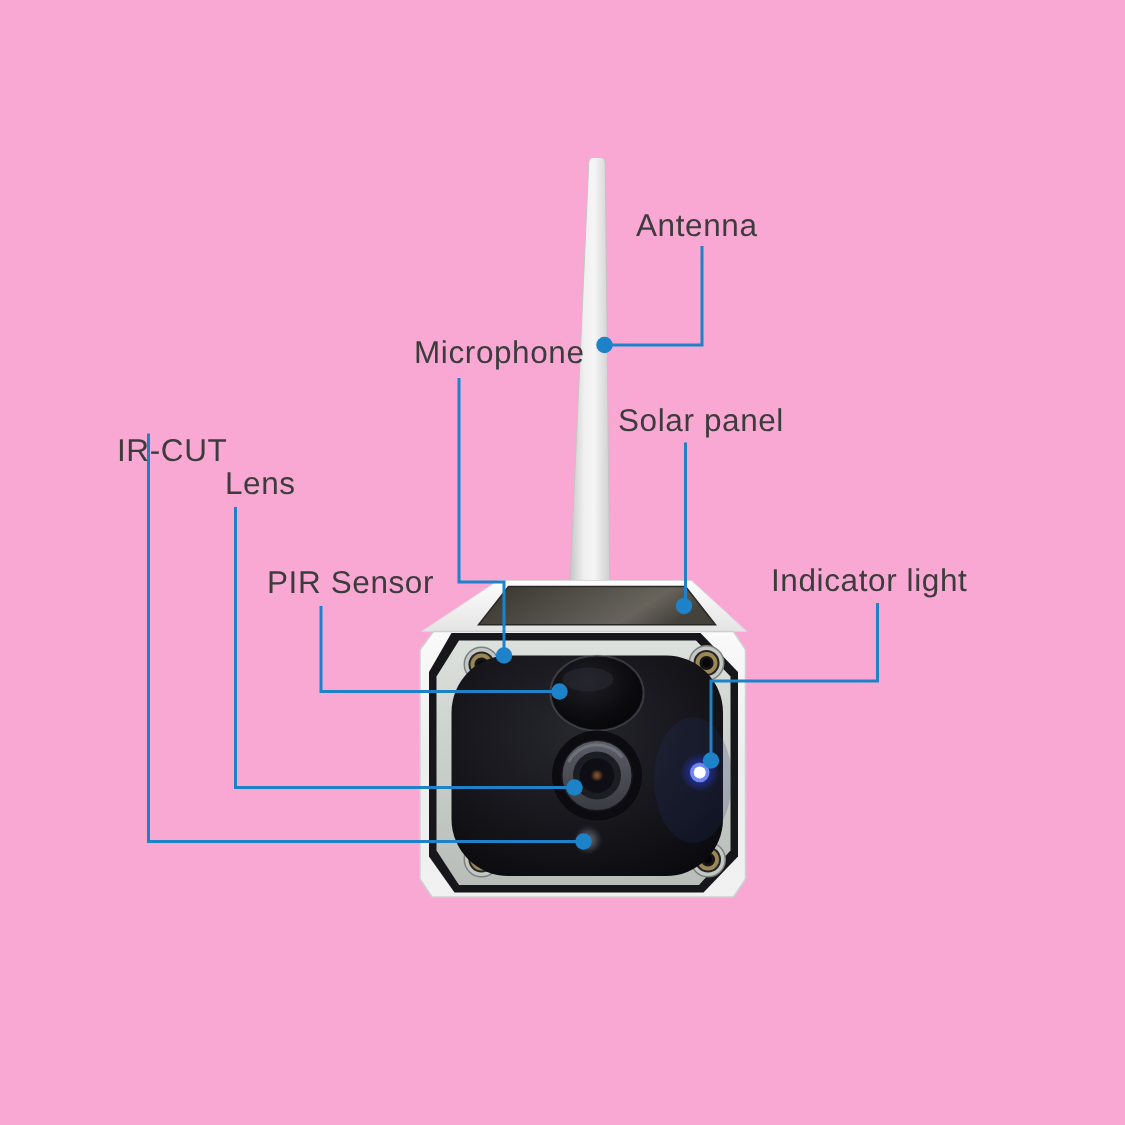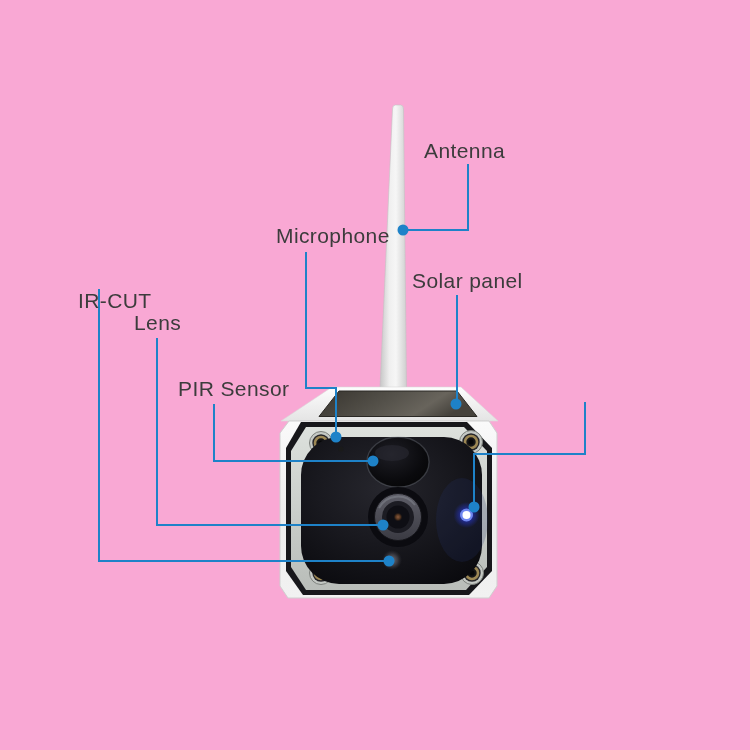--- a/index.html
+++ b/index.html
@@ -20,21 +20,21 @@
     white-space:nowrap;
     font-weight:400;
   }
   .leader{stroke:var(--accent,#1e82c8);stroke-width:2;fill:none;}
   .dot{fill:var(--accent,#1e82c8);}
   
   #lbl-antenna{left:424px;top:139px;}
   #lbl-microphone{left:247px;top:224px;margin-left:29px;}
   #lbl-solar-panel{left:412px;top:269px;}
   #lbl-ir-cut{left:78px;top:263px;margin-top:26px;}
-  #lbl-lens{left:134px;top:311px;}
+  #lbl-lens{left:150px;top:311px;}
   #lbl-pir-sensor{left:178px;top:377px;text-align:right;}
   #lbl-indicator-light{left:514px;top:376px;}
 </style>
 </head>
 <body>
 
 <div id="stage" style="background: #f9a8d4;">
 
   <svg id="camera-svg" width="750" height="750" viewBox="0 0 750 750">
     <defs>
@@ -184,14 +184,15 @@
       <circle class="dot" cx="474" cy="507" r="5.5"></circle>
     </g>
   </svg>
 
   <div class="part-label" id="lbl-antenna">Antenna</div>
   <div class="part-label" id="lbl-microphone">Microphone</div>
   <div class="part-label" id="lbl-solar-panel">Solar panel</div>
   <div class="part-label" id="lbl-ir-cut">IR-CUT</div>
   <div class="part-label" id="lbl-lens">Lens</div>
   <div class="part-label" id="lbl-pir-sensor">PIR Sensor</div>
+  <div class="part-label" id="lbl-indicator-light">Indicator light</div>
 
 </div>
 
 </body></html>

